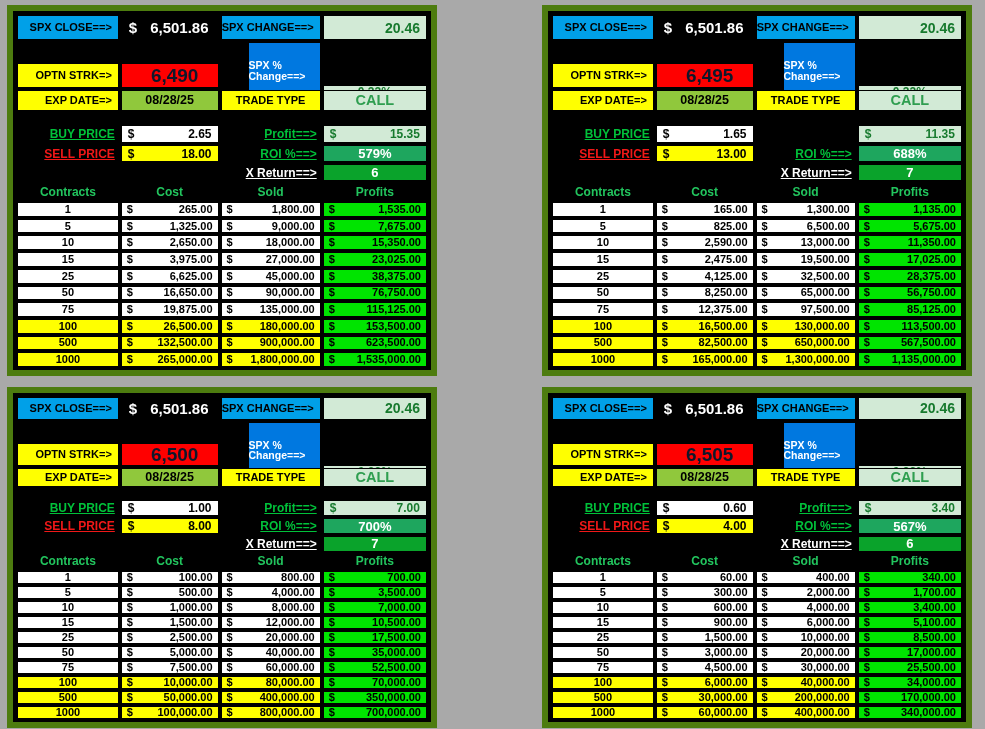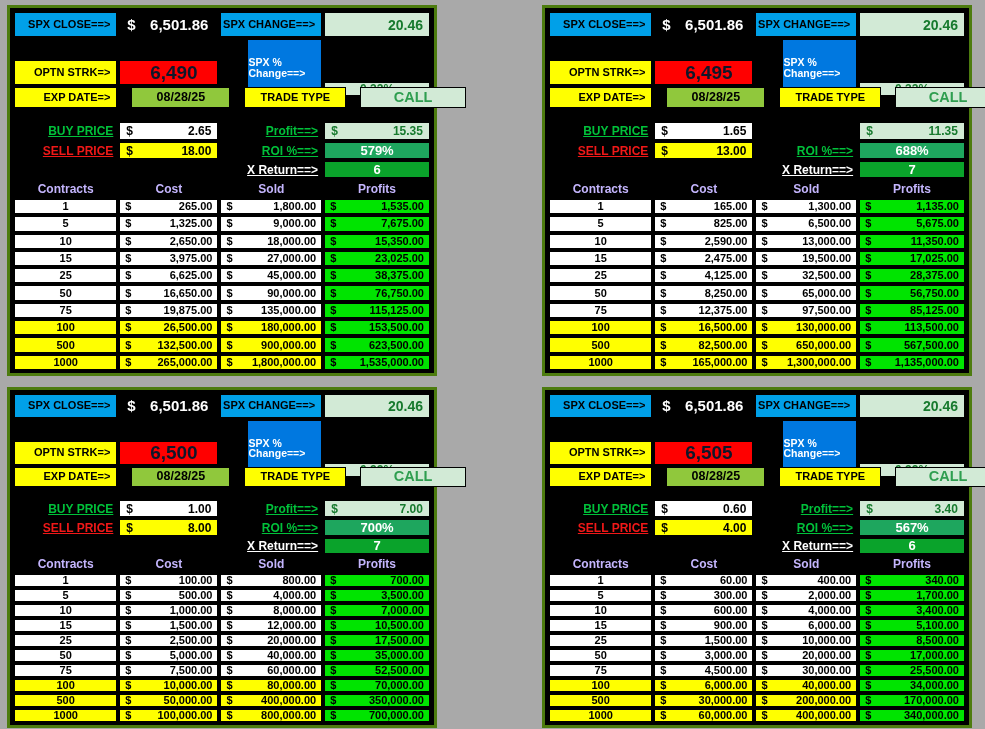--- a/index.html
+++ b/index.html
@@ -6,33 +6,33 @@
   html, body { width: 985px; height: 729px; overflow: hidden; }
   body {
     background: var(--page_bg, #a9a9a9);
     font-family: "Liberation Sans", sans-serif;
     font-weight: bold;
     position: relative;
   }
   .panel {
     position: absolute;
     background: var(--panel_bg, #000);
-    border: 3px solid #4d7c0f;
+    border: 6px solid #4d7c0f;
     display: flex;
     flex-direction: column;
     padding: 3px 3px 2px 3px;
   }
   .pos0 { left: 7px;   top: 5px;   width: 430px; height: 371px; }
   .pos1 { left: 542px; top: 5px;   width: 430px; height: 371px; }
   .pos2 { left: 7px;   top: 387px; width: 430px; height: 341px; }
   .pos3 { left: 542px; top: 387px; width: 430px; height: 341px; }
 
   .g4 { display: grid; grid-template-columns: 25.2% 24.2% 24.8% 25.8%; align-items: stretch; }
   .r1 { height: 27px; } .r2 { height: 21px; } .r3 { height: 27px; }
-  .r4 { height: 23px; gap: 12px; } .rgap { height: 12px; }
+  .r4 { height: 23px; } .rgap { height: 12px; }
   .r5 { height: 20px; } .r6 { height: 19px; } .r7 { height: 19px; } .r8 { height: 19px; }
 
   .box {
     margin: 1px 1px; display: flex; align-items: center;
     font-size: 11px; line-height: 1; border: 1px solid #000;
   }
   .blue  { background: var(--blue, #00a0e8); color: #000; }
   .blue2 { background: var(--blue_deep, #0078e0); color: #fff; font-size: 10.5px; margin-left: 28px; }
   .yellowbox { background: var(--yellow, #ff0); color: #000; }
   .palebox { background: var(--pale_green, #d2ead6); color: var(--value_green, #177a2e); }
@@ -56,21 +56,21 @@
   .sidelabel {
     display: flex; align-items: center; justify-content: flex-end;
     font-size: 12px; padding-right: 5px; line-height: 1; text-decoration: underline;
   }
   .lab-green { color: var(--label_green, #00c13a); }
   .lab-red { color: var(--label_red, #f01818); text-align: center; }
   .lab-white { color: #fff; }
   .moneybox { font-size: 12px; }
   .roival, .xretval { font-size: 13px; }
 
-  .thead { color: #c4b5fd; font-size: 12px; display: flex; align-items: center; justify-content: center; }
+  .thead { color: #22c55e; font-size: 12px; display: flex; align-items: center; justify-content: center; }
 
   .tbl { flex: 1; display: flex; flex-direction: column; }
   .trow { flex: 1; display: grid; grid-template-columns: 25.2% 24.2% 24.8% 25.8%; padding: 1px 0; }
   .tcell {
     margin: 0 1px; border: 1px solid #000; background: #fff; color: #000;
     font-size: 11px; line-height: 1; display: flex; align-items: center;
   }
   .c-contracts { justify-content: center; }
   .c-money { justify-content: space-between; padding: 0 5px; }
   .c-profit { background: var(--bright_green, #00e400); }

